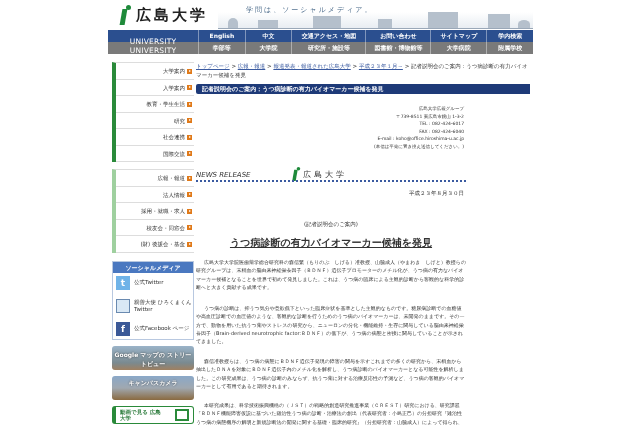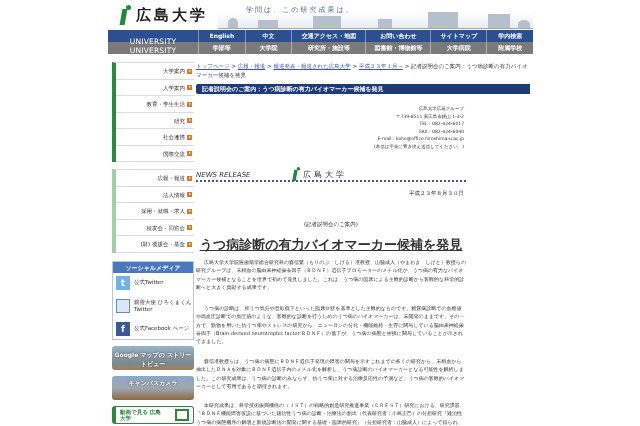--- a/index.html
+++ b/index.html
@@ -47,21 +47,21 @@
 .title-bar{margin-top:4px;background:#1e3a78;color:#fff;font-size:6px;font-weight:bold;height:10px;line-height:10px;padding-left:6px;border-radius:2px 0 0 2px}
 .doc{position:relative;height:330px}
 .contact{position:absolute;right:66px;top:11px;text-align:right;font-size:4.5px;line-height:7.5px;color:#333}
 .nr{position:absolute;left:0;top:77px;font-size:7px;font-style:italic;color:#333}
 .doc-logo{position:absolute;left:95px;top:70px;display:flex;align-items:center}
 .doc-logo .logo-mark{margin-left:0;transform:scale(.7)}
 .doc-logo span{font-family:"DejaVu Serif",serif;font-size:8px;letter-spacing:3px;margin-left:2px}
 .dots{position:absolute;left:0;top:86px;width:270px;height:2px;border-top:2px dotted #3a5aa0}
 .date{position:absolute;right:66px;top:96px;font-size:5.5px}
 .sub{position:absolute;left:0;width:270px;top:127px;text-align:center;font-size:5.5px}
-.headline{position:absolute;left:0;width:270px;top:142px;text-align:center;font-size:13px;font-weight:bold;text-decoration:underline}
+.headline{position:absolute;left:0;width:270px;top:142px;text-align:center;font-size:10px;font-weight:bold;text-decoration:underline}
 .para{position:absolute;left:0;width:270px;font-size:5px;line-height:8.3px;color:#333;text-indent:8px}
 </style>
 </head>
 <body>
 
 <div class="header">
   <div class="logo-area">
     <div class="logo-mark">
         <div class="stem"></div>
         <div class="dot"></div>
@@ -70,21 +70,21 @@
   </div>
   <div class="skyline">
     <i style="left:10px;width:10px;height:10px;border-radius:50% 50% 0 0"></i>
     <i style="left:40px;width:20px;height:8px"></i>
     <i style="left:95px;width:28px;height:12px"></i>
     <i style="left:160px;width:14px;height:9px"></i>
     <i style="left:210px;width:30px;height:16px"></i>
     <i style="left:270px;width:22px;height:14px"></i>
     <i style="left:300px;width:12px;height:8px;border-radius:50% 50% 0 0"></i>
   </div>
-  <div class="tagline">学問は、この研究成果は。</div>
+  <div class="tagline">学問は、ソーシャルメディア。</div>
   <div class="nav-wrap">
     <div class="univ-band">
       <div class="low"></div>
       <div class="univ-name">UNIVERSITY UNIVERSITY</div>
     </div>
     <div class="nav-row top">
       <a>English</a>
       <a>中文</a>
       <a style="flex:1.6">交通アクセス・地図</a>
       <a style="flex:1.4">お問い合わせ</a>

